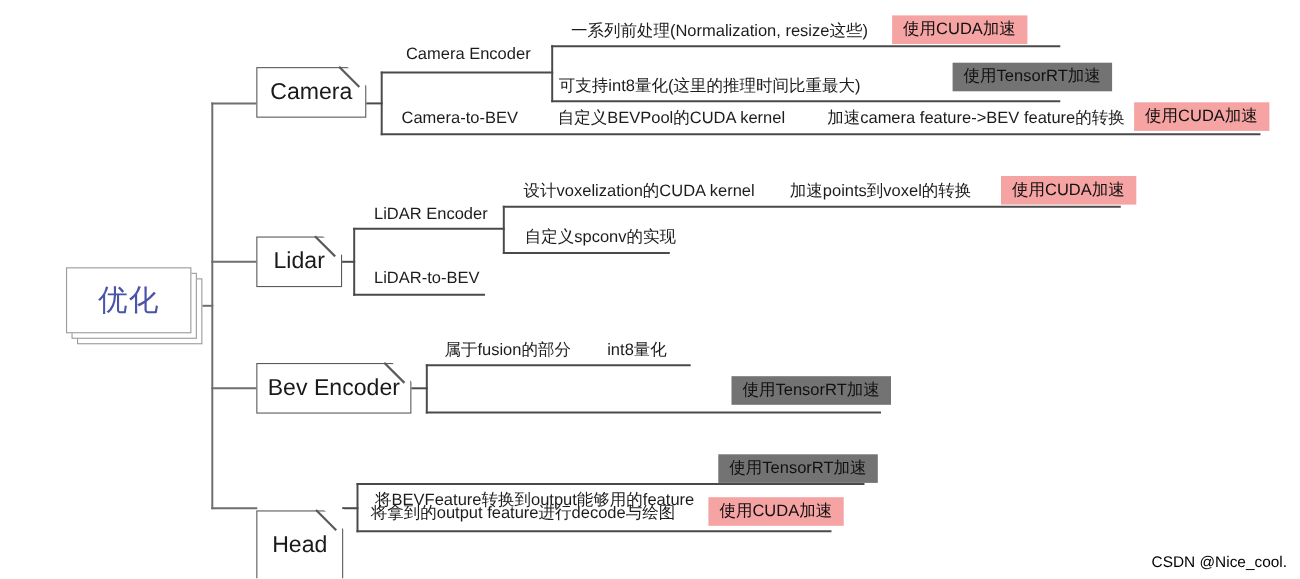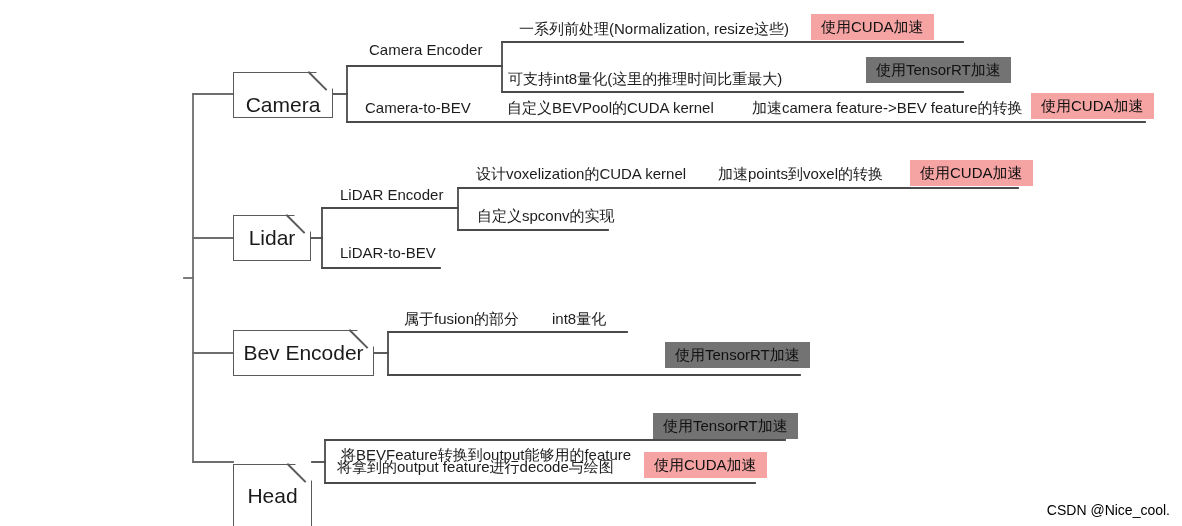--- a/index.html
+++ b/index.html
@@ -167,22 +167,28 @@
       <path d="M388,332 L627,332"></path>
       <path d="M388,375 L800,375"></path>
 
       <path d="M312,462 L325,462"></path>
       <path d="M325,440 L325,483"></path>
       <path d="M325,440 L785,440"></path>
       <path d="M325,483 L755,483"></path>
     </g>
   </svg>
 
-
-  <div class="doc-node" style="left:233px; top:72px; width:100px; height:46px;align-items:flex-end;">
+  <div class="root-node">
+    <div class="card c3"></div>
+    <div class="card c2"></div>
+    <div class="card c1"></div>
+    <div class="root-label">优化</div>
+  </div>
+
+  <div class="doc-node" style="left:233px; top:61px; width:100px; height:46px;">
     <span class="fold-cut"></span>
     <span class="fold-line"></span>
     <span class="label">Camera</span>
   </div>
 
   <div class="doc-node" style="left:233px; top:330px; width:141px; height:46px;">
     <span class="fold-cut"></span>
     <span class="fold-line"></span>
     <span class="label">Bev Encoder</span>
   </div>

